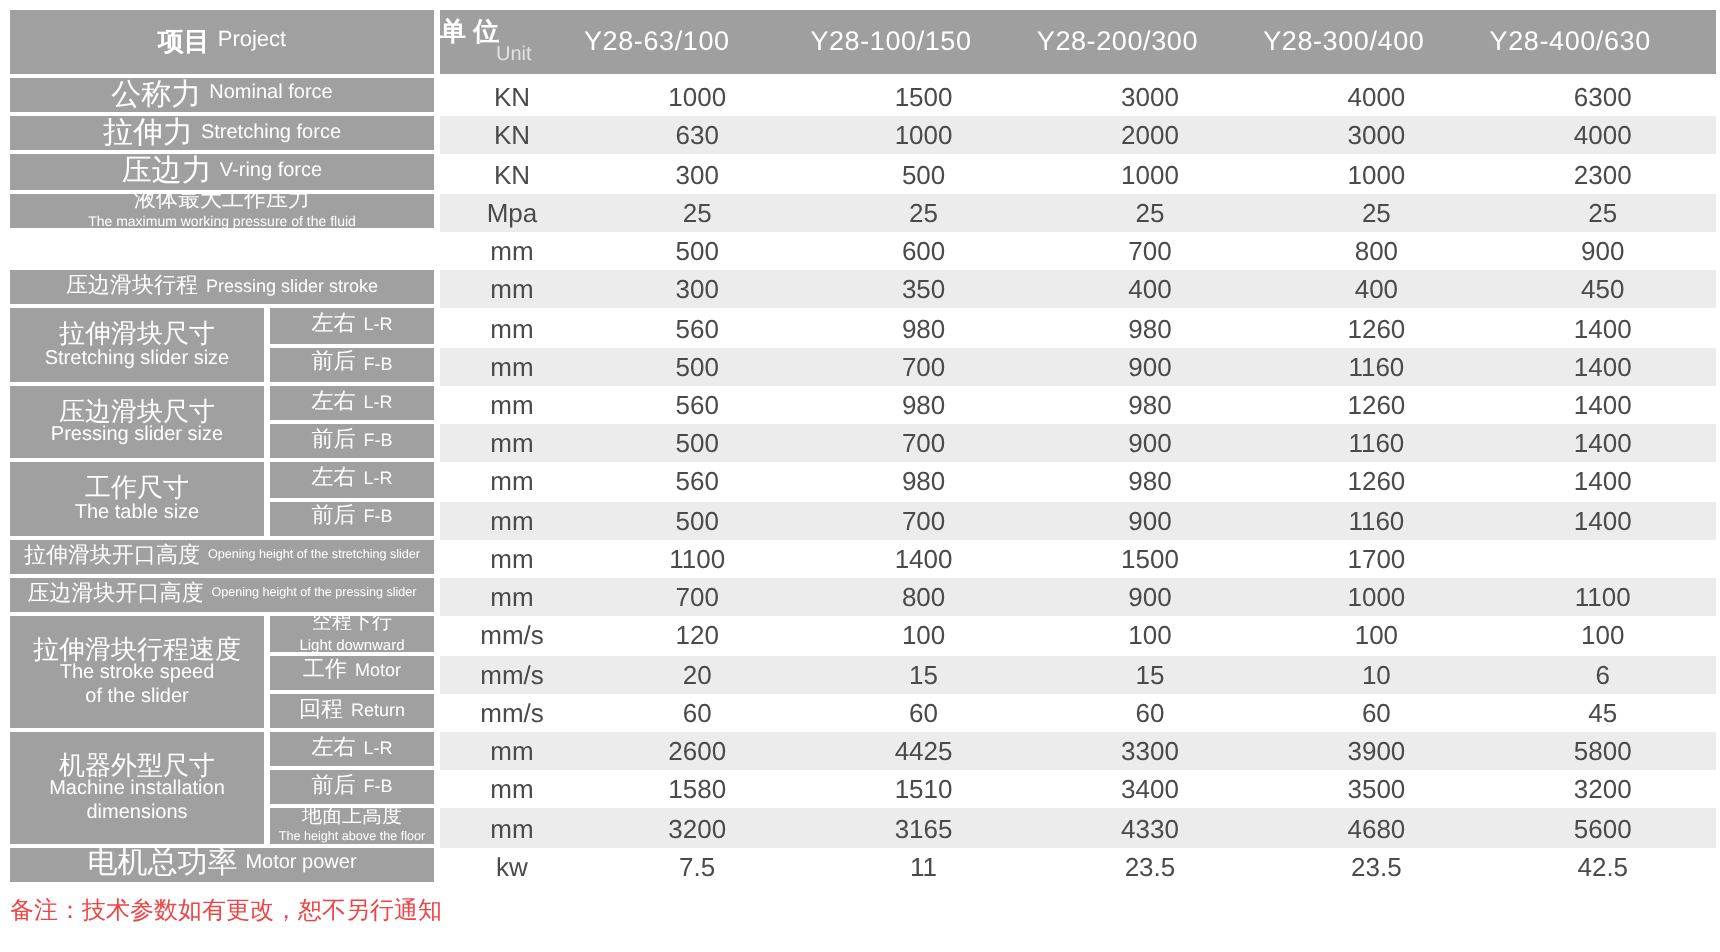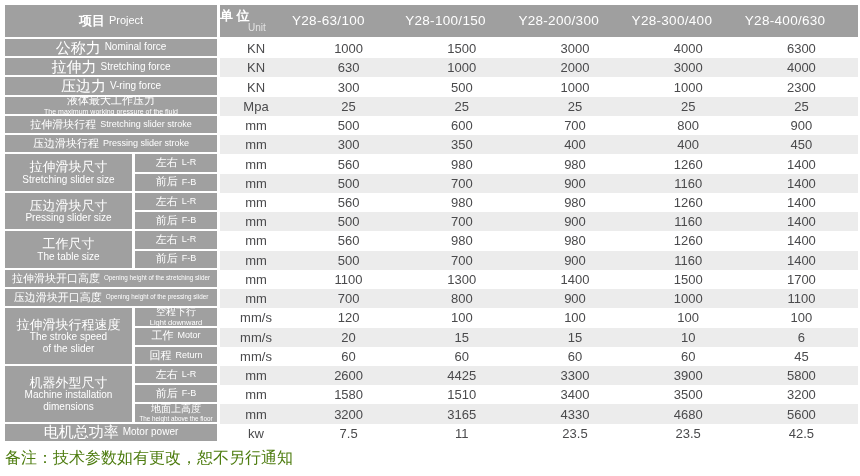--- a/index.html
+++ b/index.html
@@ -48,21 +48,21 @@
   .z10{font-size:10px;}
   .e11{font-size:11px;}
   .e10{font-size:10px;}
   .e9{font-size:9px;}
   .e8{font-size:7.5px;}
   .e7{font-size:7px;}
   .e6{font-size:6.3px;}
   .dim{color:#e2e2e2;margin-left:28px;}
   
   .notes{margin:5px 0 0 5px;}
-  .note-zh{font-size:16px;color:#4d7c0f;line-height:1.2;}
+  .note-zh{font-size:12px;color:#ef4444;line-height:1.2;}
   .note-en{font-size:10px;color:#9b9b9b;line-height:1.35;}
 </style>
 </head>
 <body>
 
 <div class="tbl">
 
   <div class="lab c-main">
     <span class="z13 zb">项目</span>
     <span class="e11">Project</span>
@@ -114,24 +114,20 @@
     <span class="z11">液体最大工作压力</span>
     <span class="e7">The maximum working pressure of the fluid</span>
   </div>
   <div class="d c-u g">Mpa</div>
   <div class="d g">25</div>
   <div class="d g">25</div>
   <div class="d g">25</div>
   <div class="d g">25</div>
   <div class="d g">25</div>
 
-  <div class="lab c-main">
-    <span class="z11">拉伸滑块行程</span>
-    <span class="e9">Stretching slider stroke</span>
-  </div>
   <div class="d c-u w">mm</div>
   <div class="d w">500</div>
   <div class="d w">600</div>
   <div class="d w">700</div>
   <div class="d w">800</div>
   <div class="d w">900</div>
 
   <div class="lab c-main">
     <span class="z11">压边滑块行程</span>
     <span class="e9">Pressing slider stroke</span>
@@ -220,21 +216,20 @@
   <div class="d g">900</div>
   <div class="d g">1160</div>
   <div class="d g">1400</div>
 
   <div class="lab c-main">
     <span class="z11">拉伸滑块开口高度</span>
     <span class="e6">Opening height of the stretching slider</span>
   </div>
   <div class="d c-u w">mm</div>
   <div class="d w">1100</div>
-  <div class="d w">1300</div>
   <div class="d w">1400</div>
   <div class="d w">1500</div>
   <div class="d w">1700</div>
 
   <div class="lab c-main">
     <span class="z11">压边滑块开口高度</span>
     <span class="e6">Opening height of the pressing slider</span>
   </div>
   <div class="d c-u g">mm</div>
   <div class="d g">700</div>

